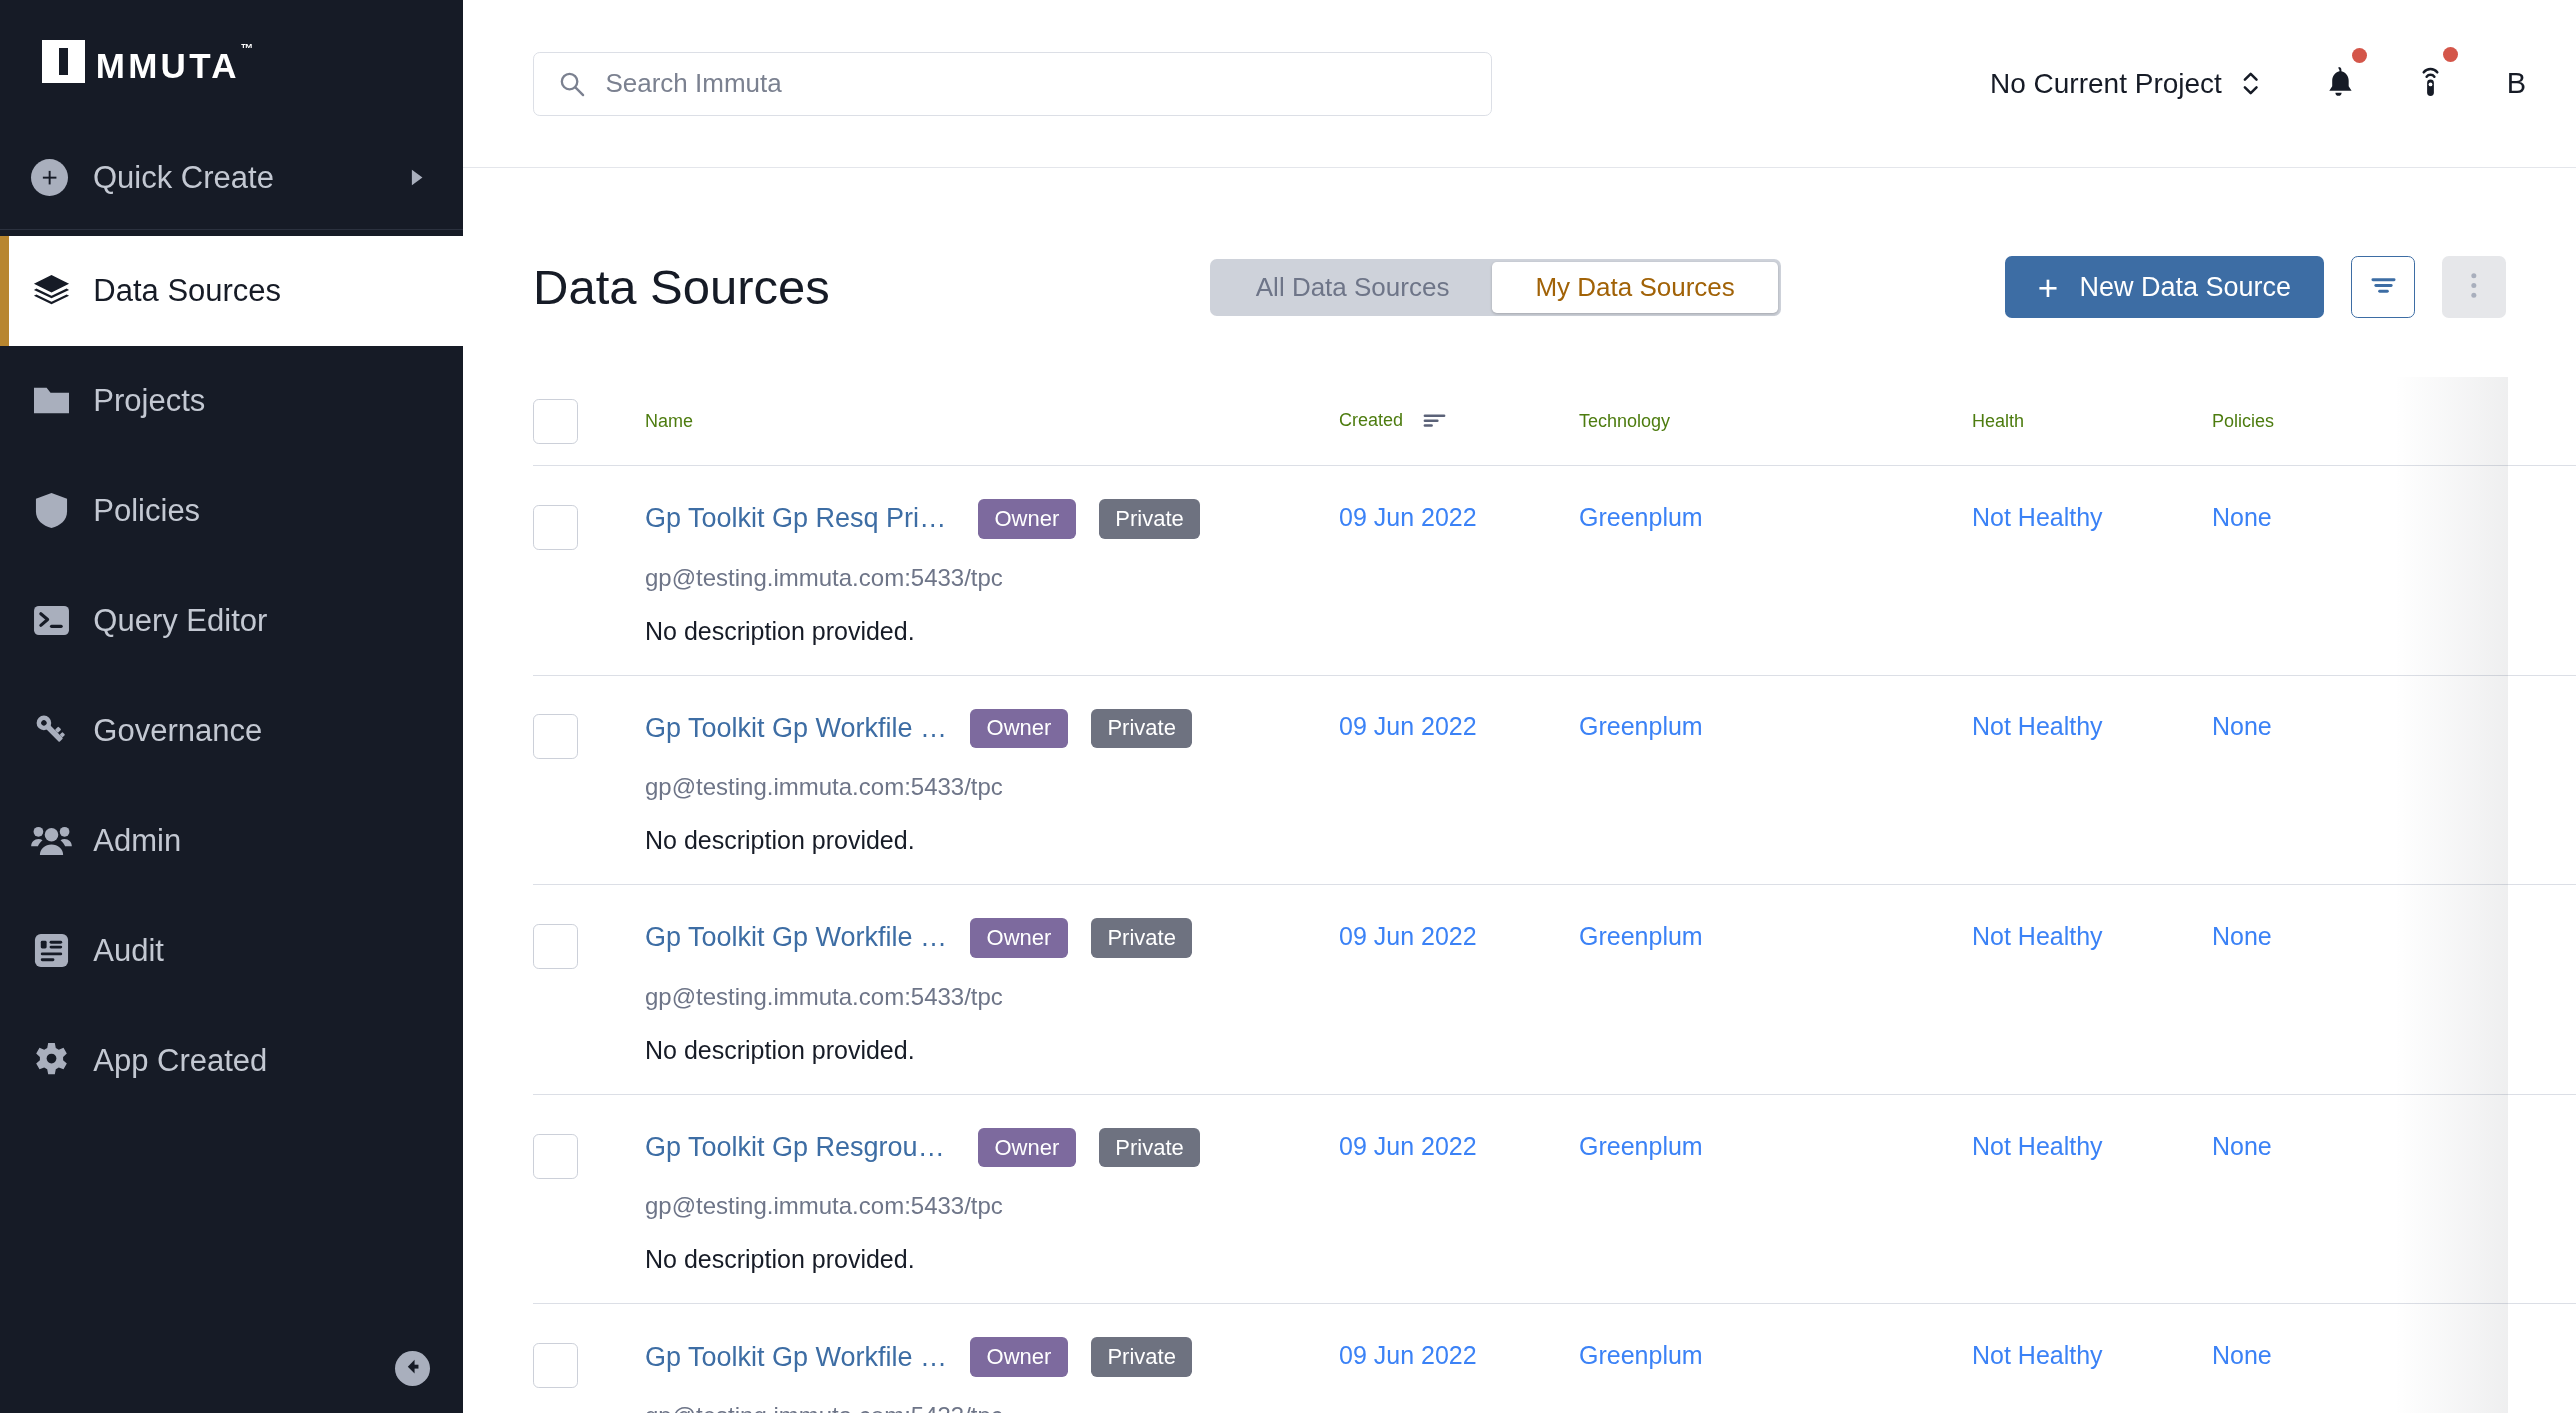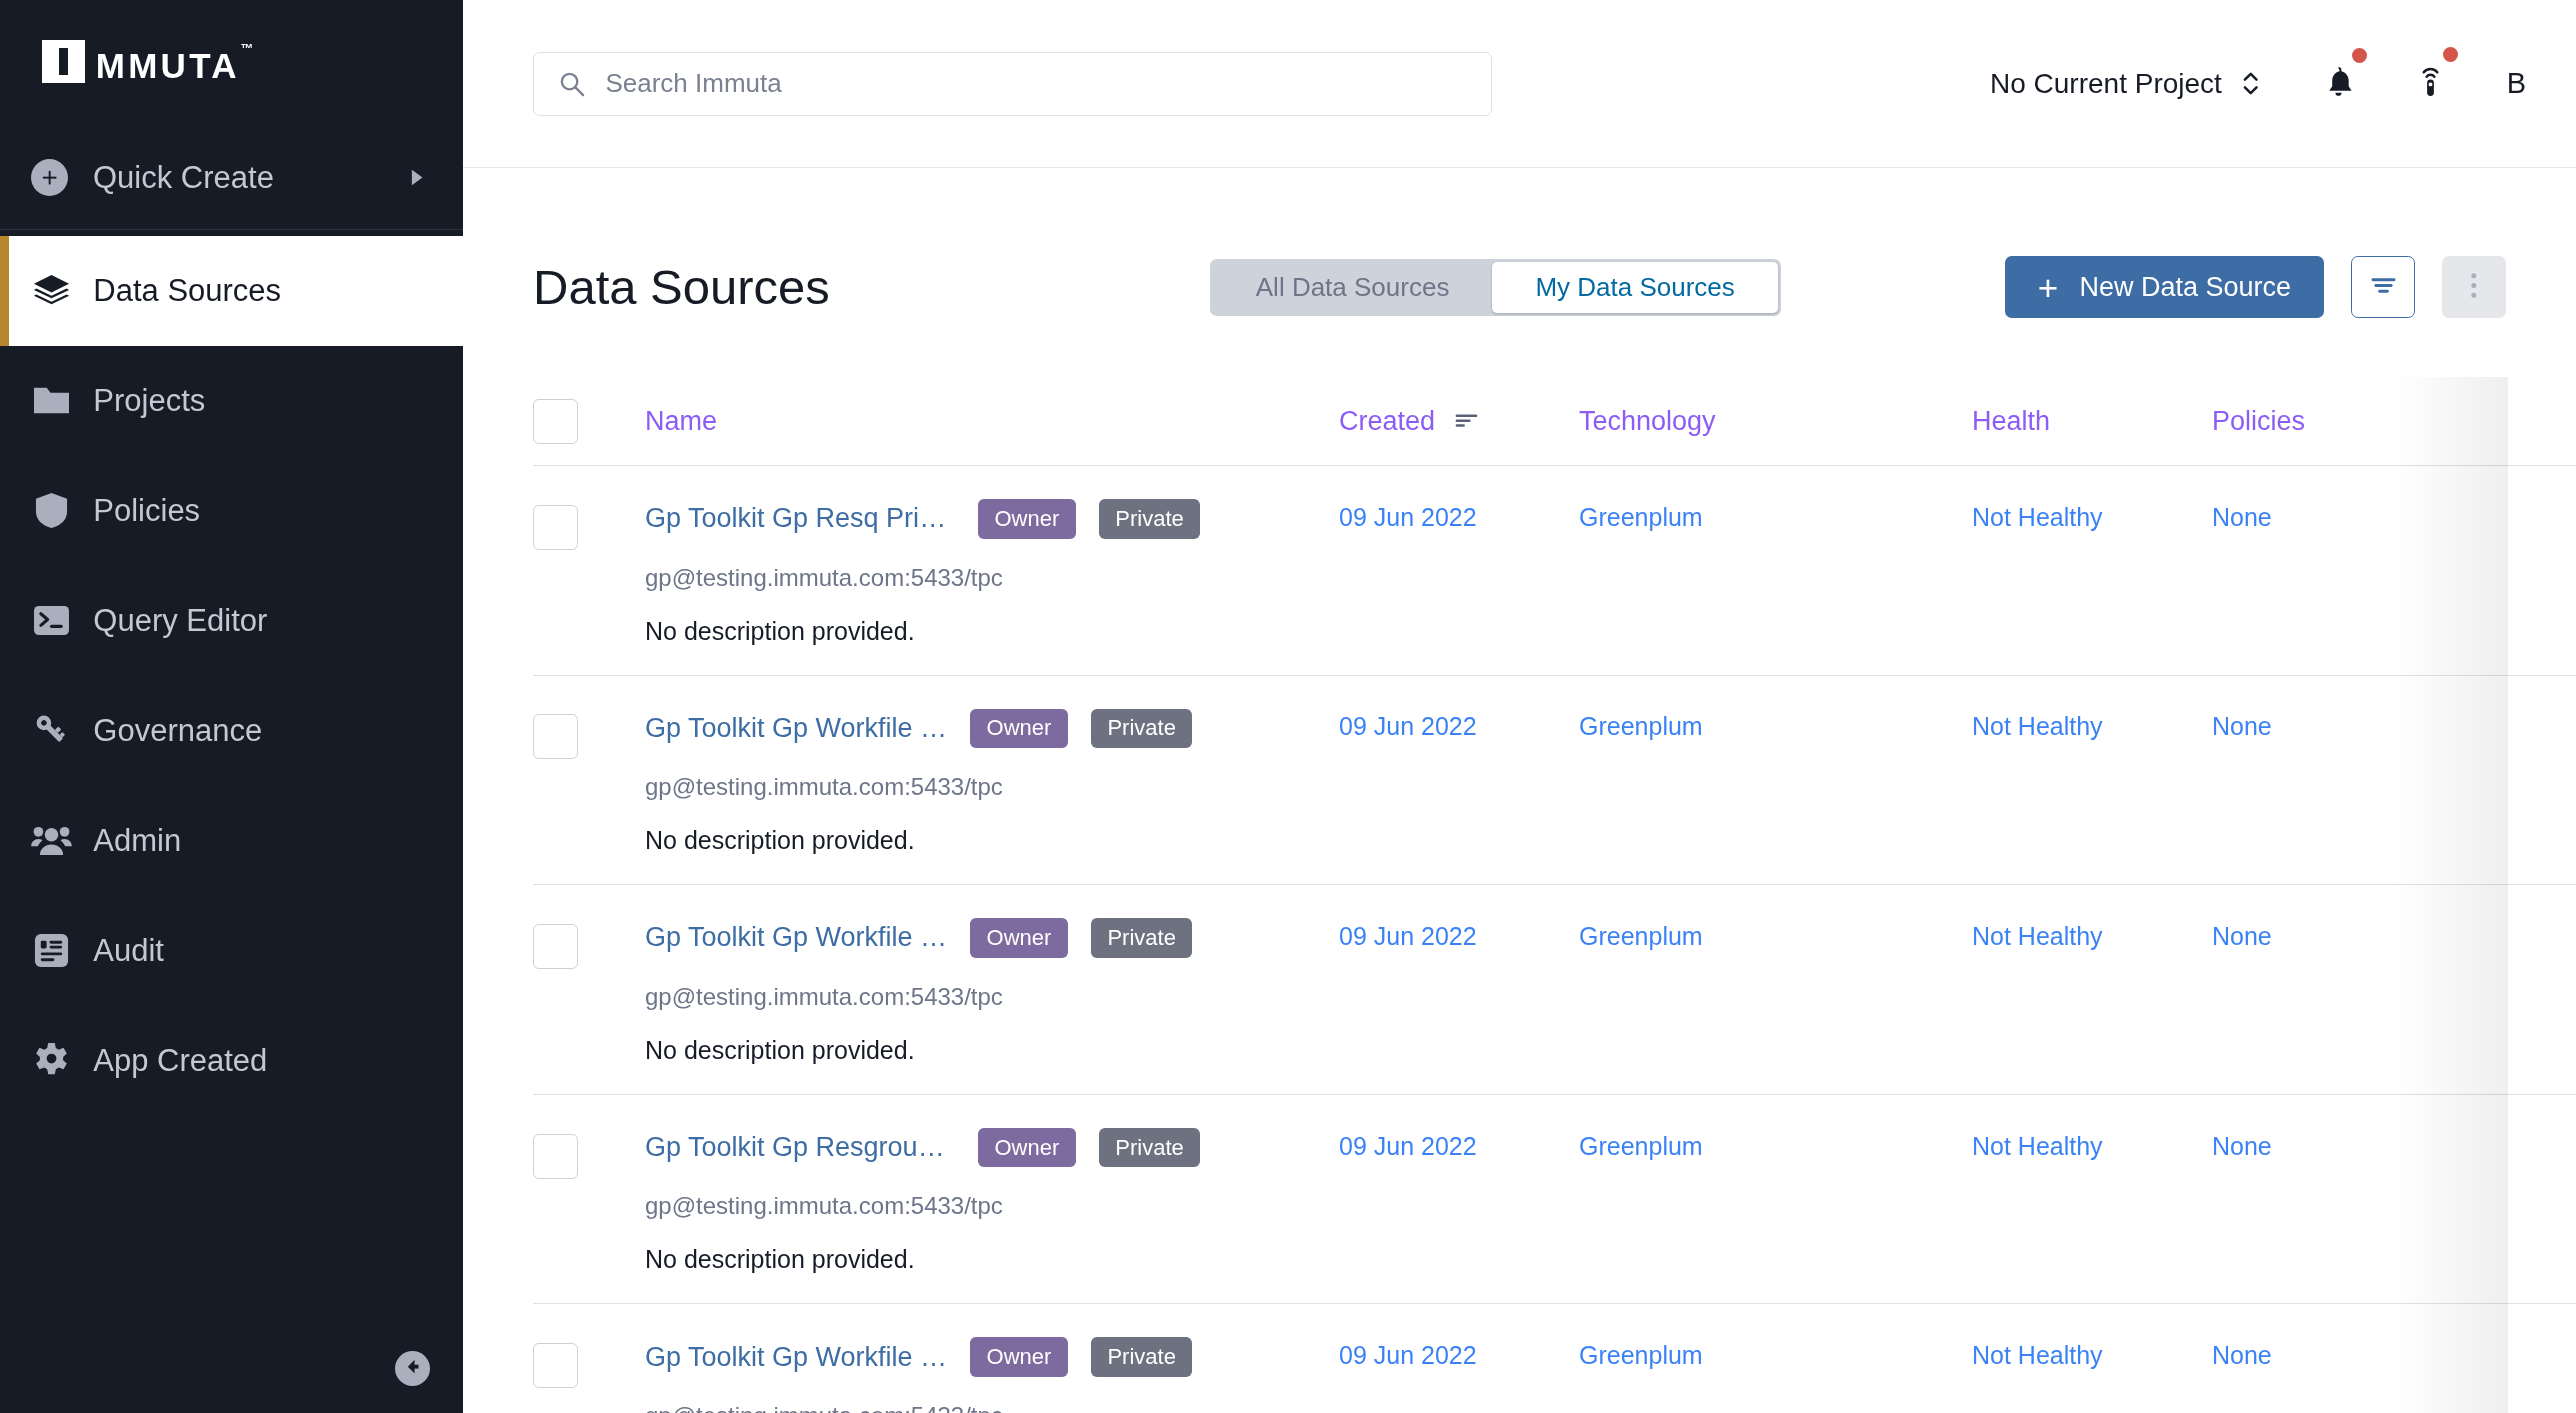--- a/index.html
+++ b/index.html
@@ -206,21 +206,21 @@
     height: 51px;
     padding: 0 43px;
     font-size: 26px;
     color: #6e7588;
     border-radius: 4.8px;
     cursor: pointer;
     white-space: nowrap;
   }
   .seg.active {
     background: #ffffff;
-    color: #0369a1;
+    color: #a16207;
     box-shadow: 0 1px 2.9px rgba(0,0,0,.22);
   }
 
   .head-actions {
     margin-left: auto;
     display: flex; align-items: center;
   }
   .btn-primary {
     height: 62px;
     background: #3d6da4;
@@ -261,21 +261,21 @@
     position: relative;
     padding-left: 70px;
   }
   .table { width: 2438px; }
   .thead {
     display: flex; align-items: center;
     height: 89px;
     border-bottom: 1.9px solid #dcdfe6;
   }
   .th {
-    font-size: 27px; color: #8b5cf6;
+    font-size: 18px; color: #4d7c0f;
     display: flex; align-items: center;
   }
   .sort-icon { margin-left: 19.4px; color: #5b6278; display:flex; align-items:center;}
 
   .col-check { width: 112px; flex: 0 0 112px; display:flex; align-items:center;}
   .col-name  { width: 694px; flex: 0 0 694px; }
   .col-created { width: 240px; flex: 0 0 240px; }
   .col-tech  { width: 393px; flex: 0 0 393px; }
   .col-health{ width: 240px; flex: 0 0 240px; }
   .col-pol   { width: 291px; flex: 0 0 291px; }

